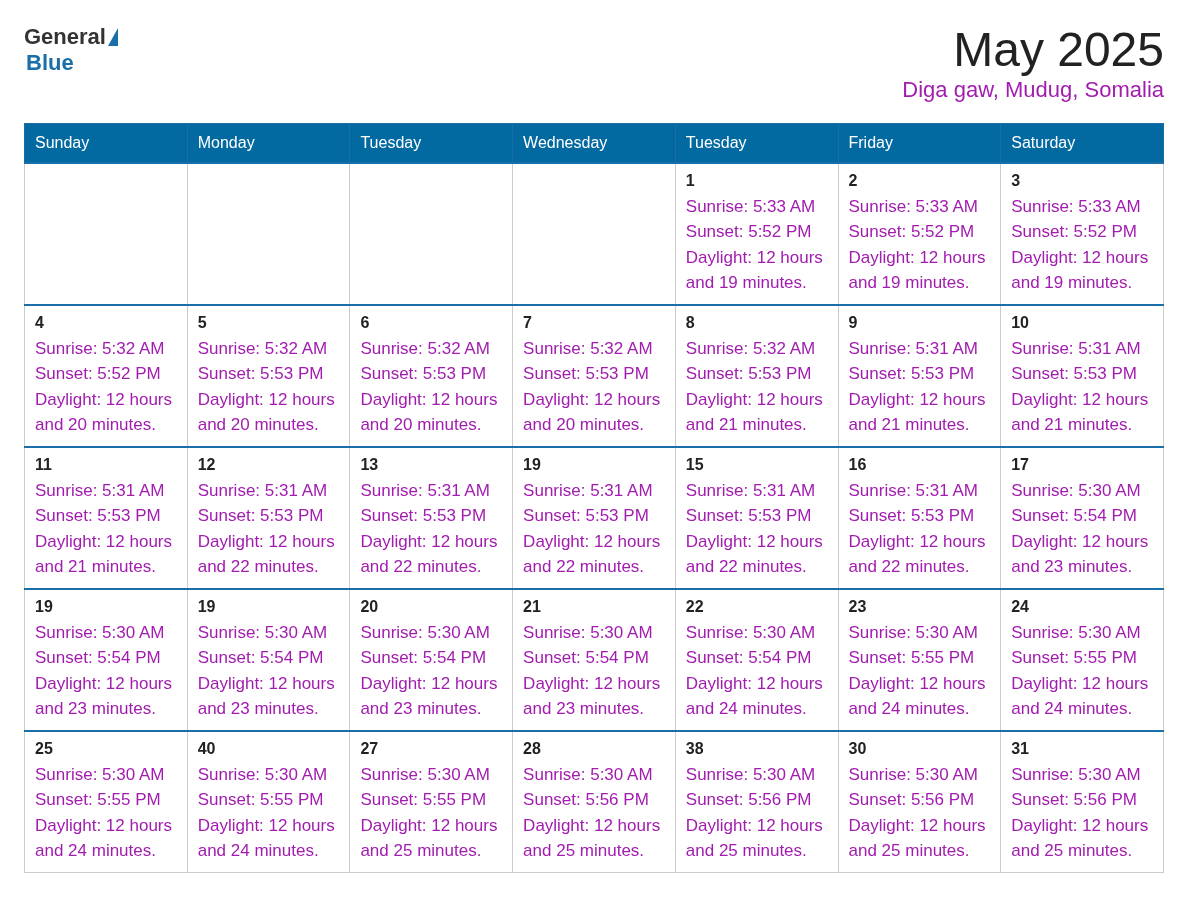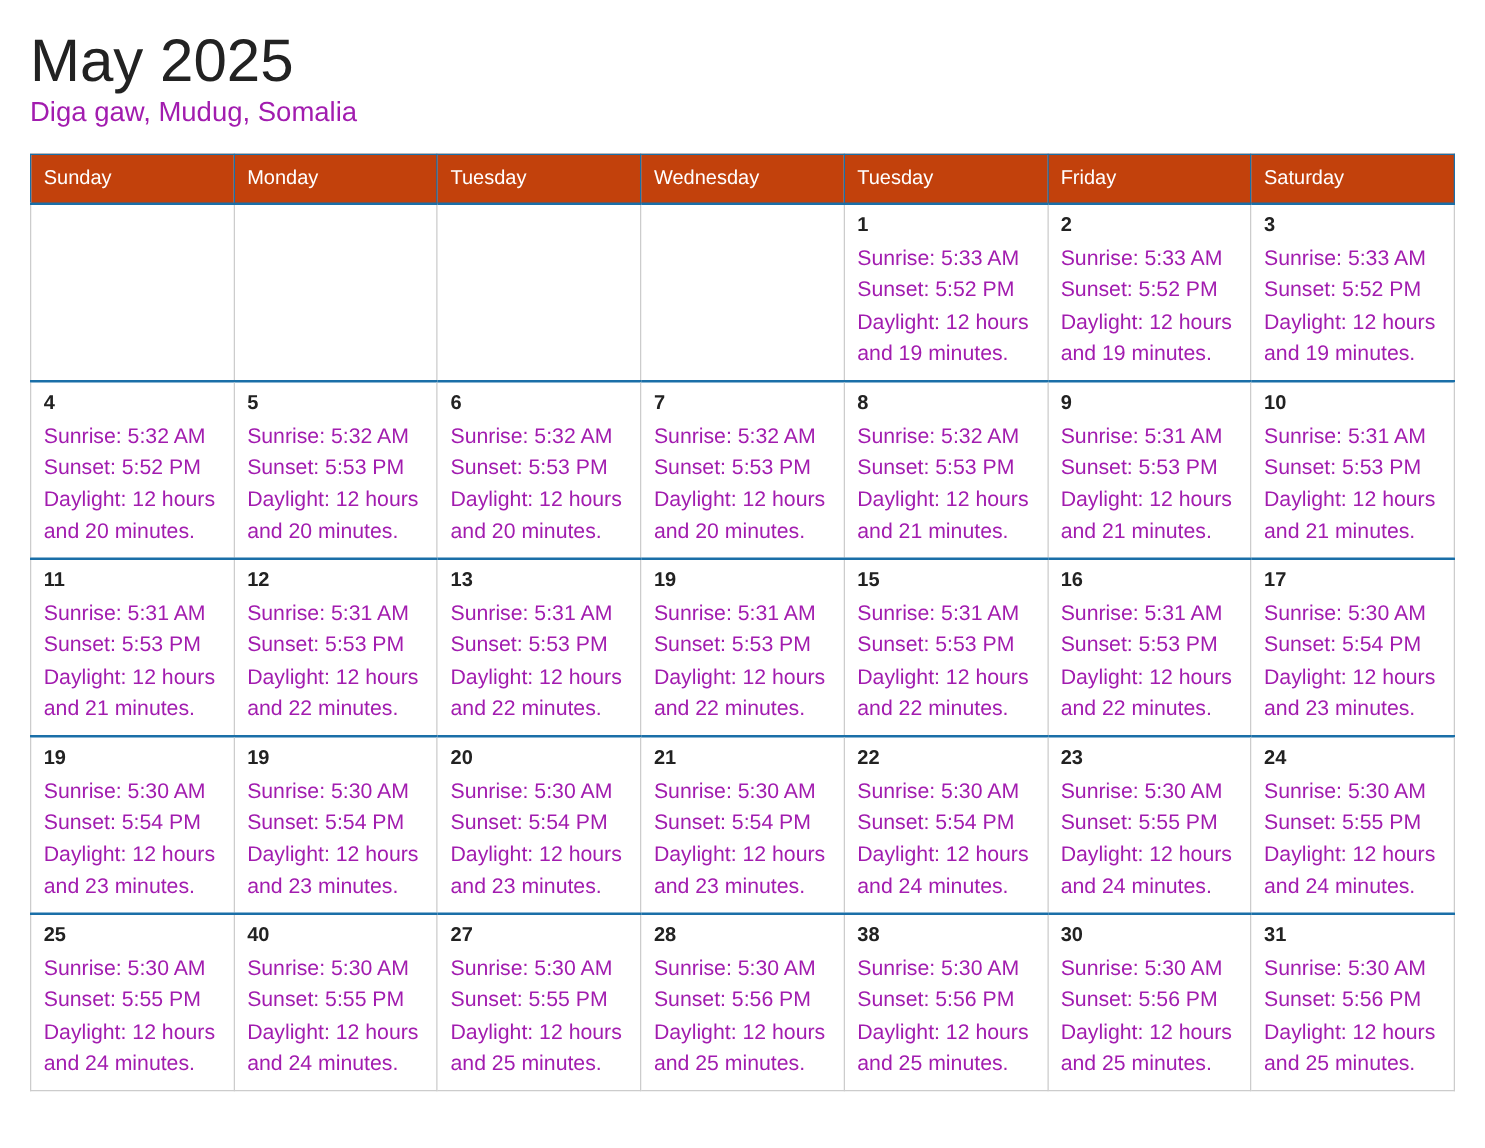--- a/index.html
+++ b/index.html
@@ -40,39 +40,39 @@
       display: inline-block;
     }
     .logo-blue {
       color: #1a6fa8;
       font-size: 22px;
       font-weight: bold;
       margin-top: -4px;
       margin-left: 2px;
     }
     .title-block {
-      text-align: left;
+      text-align: right;
     }
     .title-block h1 {
       font-size: 48px;
       font-weight: normal;
       color: #222;
       line-height: 1.1;
     }
     .title-block h2 {
       font-size: 22px;
       font-weight: normal;
       color: #a21caf;
     }
     .calendar {
       width: 100%;
       border-collapse: collapse;
     }
     .calendar th {
-      background-color: #c2410c;
+      background-color: #0369a1;
       color: #fff;
       text-align: left;
       padding: 10px 10px;
       font-size: 16px;
       font-weight: normal;
       border: 1px solid #1a6fa8;
     }
     .calendar td {
       vertical-align: top;
       padding: 8px 10px;
@@ -99,20 +99,29 @@
       background: #fff;
     }
     .week-row td {
       border-top: 2px solid #1a6fa8;
     }
   </style>
 </head>
 <body>
 
 <div class="header">
+  <div class="logo">
+    <div class="logo-top">
+      <span class="logo-general">General</span>
+      <span class="logo-triangle"></span>
+    </div>
+    <div>
+      <span class="logo-blue">Blue</span>
+    </div>
+  </div>
   <div class="title-block">
     <h1>May 2025</h1>
     <h2>Diga gaw, Mudug, Somalia</h2>
   </div>
 </div>
 
 <table class="calendar">
   <thead>
     <tr>
       <th>Sunday</th>

